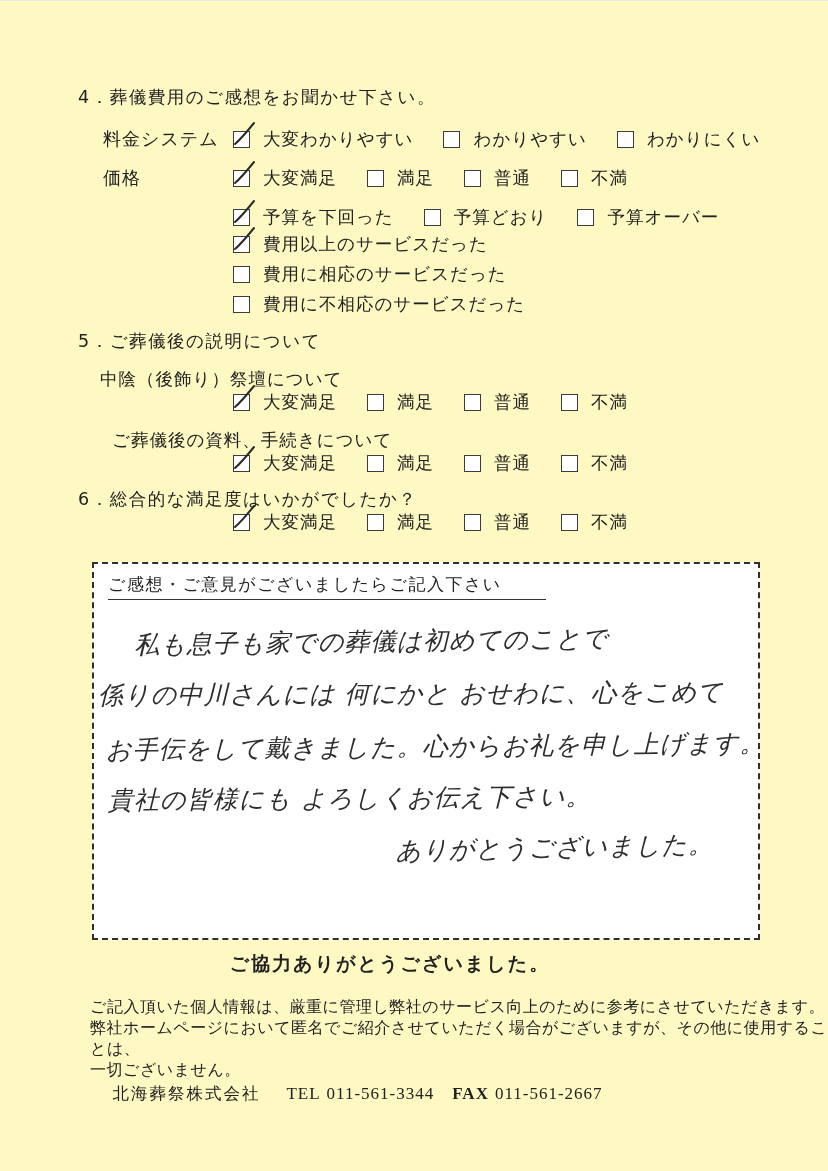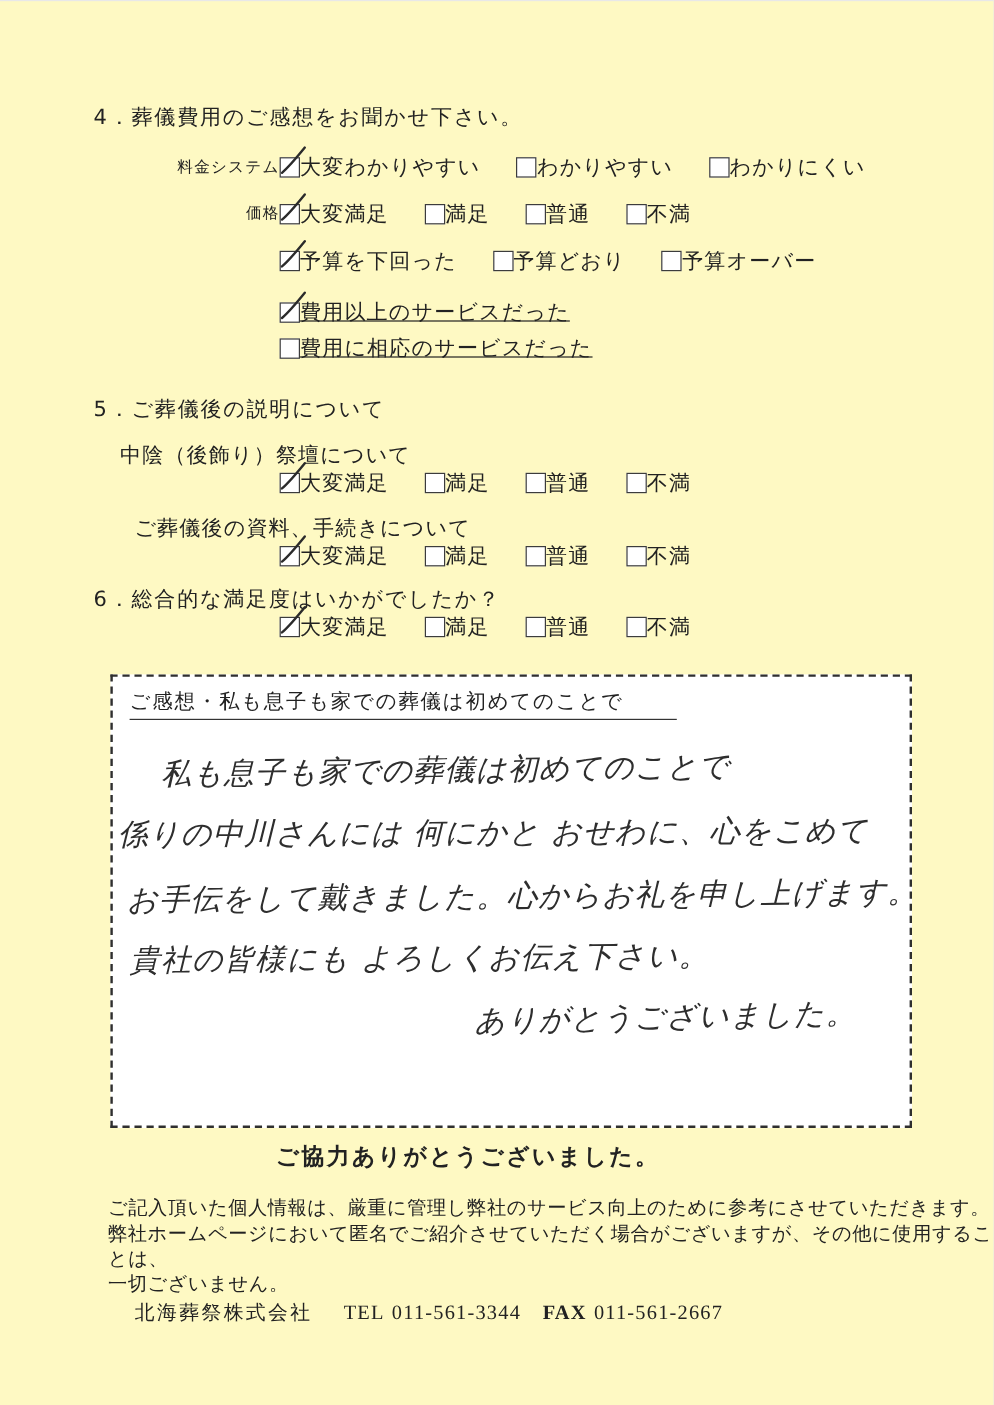--- a/index.html
+++ b/index.html
@@ -20,28 +20,27 @@
   }
   .sublabel {
     font-size:17.5px;
     letter-spacing:1px;
     white-space:nowrap;
     font-family:Liberation Serif, serif;
   }
   .frow { display:flex; align-items:center; }
   .rlabel {
     flex:0 0 130px;
-    font-size:13px;
+    font-size:18px;
     letter-spacing:1px;
     white-space:nowrap;
-    text-align:right;
   }
   .opts { display:flex; align-items:center; column-gap:30px; }
   .opts.stack { flex-direction:column; align-items:flex-start; row-gap:6px; }
-  .opt { display:flex; align-items:center; white-space:nowrap; }
+  .opt { display:flex; align-items:center; gap:13px; white-space:nowrap; }
   .cb {
     position:relative;
     width:15px; height:15px;
     flex:0 0 15px;
     border:1.6px solid #3c3c3c;
     background:#fff;
   }
   .cb svg {
     position:absolute; left:-4px; top:-12px;
     width:27px; height:27px;
@@ -191,36 +190,44 @@
     <span class="cb">
       <svg viewBox="0 0 27 27">
         <path d="M5 24 Q11 19 24 3"></path>
       </svg>
     </span>
     <span class="olbl">予算オーバー</span>
   </span>
       </span>
   </div>
 
-  <div class="abs opts stack" style="left:233px; top:247px;text-decoration:underline;">
+  <div class="abs opts stack" style="left:233px; top:231px;">
       <span class="opt" data-checked="true">
     <span class="cb">
       <svg viewBox="0 0 27 27">
         <path d="M5 24 Q11 19 24 3"></path>
       </svg>
     </span>
     <span class="olbl">費用以上のサービスだった</span>
   </span>
       <span class="opt" data-checked="false">
     <span class="cb">
       <svg viewBox="0 0 27 27">
         <path d="M5 24 Q11 19 24 3"></path>
       </svg>
     </span>
     <span class="olbl">費用に相応のサービスだった</span>
+  </span>
+      <span class="opt" data-checked="false">
+    <span class="cb">
+      <svg viewBox="0 0 27 27">
+        <path d="M5 24 Q11 19 24 3"></path>
+      </svg>
+    </span>
+    <span class="olbl">費用に不相応のサービスだった</span>
   </span>
     </div>
 
   <div class="abs heading" style="left:78px; top:328px;">5．ご葬儀後の説明について</div>
 
   <div class="abs sublabel" style="left:100px; top:366px;">中陰（後飾り）祭壇について</div>
   <div class="abs opts" style="left:233px; top:389px;">
       <span class="opt" data-checked="true">
     <span class="cb">
       <svg viewBox="0 0 27 27">
@@ -321,21 +328,21 @@
     <span class="cb">
       <svg viewBox="0 0 27 27">
         <path d="M5 24 Q11 19 24 3"></path>
       </svg>
     </span>
     <span class="olbl">不満</span>
   </span>
     </div>
 
   <div class="abs comment-box" style="left:92px; top:561px; width:664px; height:374px;">
-    <span class="comment-title">ご感想・私も息子も家での葬儀は初めてのことで</span>
+    <span class="comment-title">ご感想・ご意見がございましたらご記入下さい</span>
     <div class="hw" id="hw1">私も息子も家での葬儀は初めてのことで</div>
     <div class="hw" id="hw2">係りの中川さんには 何にかと おせわに、心をこめて</div>
     <div class="hw" id="hw3">お手伝をして戴きました。心からお礼を申し上げます。</div>
     <div class="hw" id="hw4">貴社の皆様にも よろしくお伝え下さい。</div>
     <div class="hw" id="hw5">ありがとうございました。</div>
   </div>
 
   <div class="abs closing" style="left:0; top:950px;">ご協力ありがとうございました。</div>
 
   <div class="abs privacy" style="left:90px; top:995px;">

